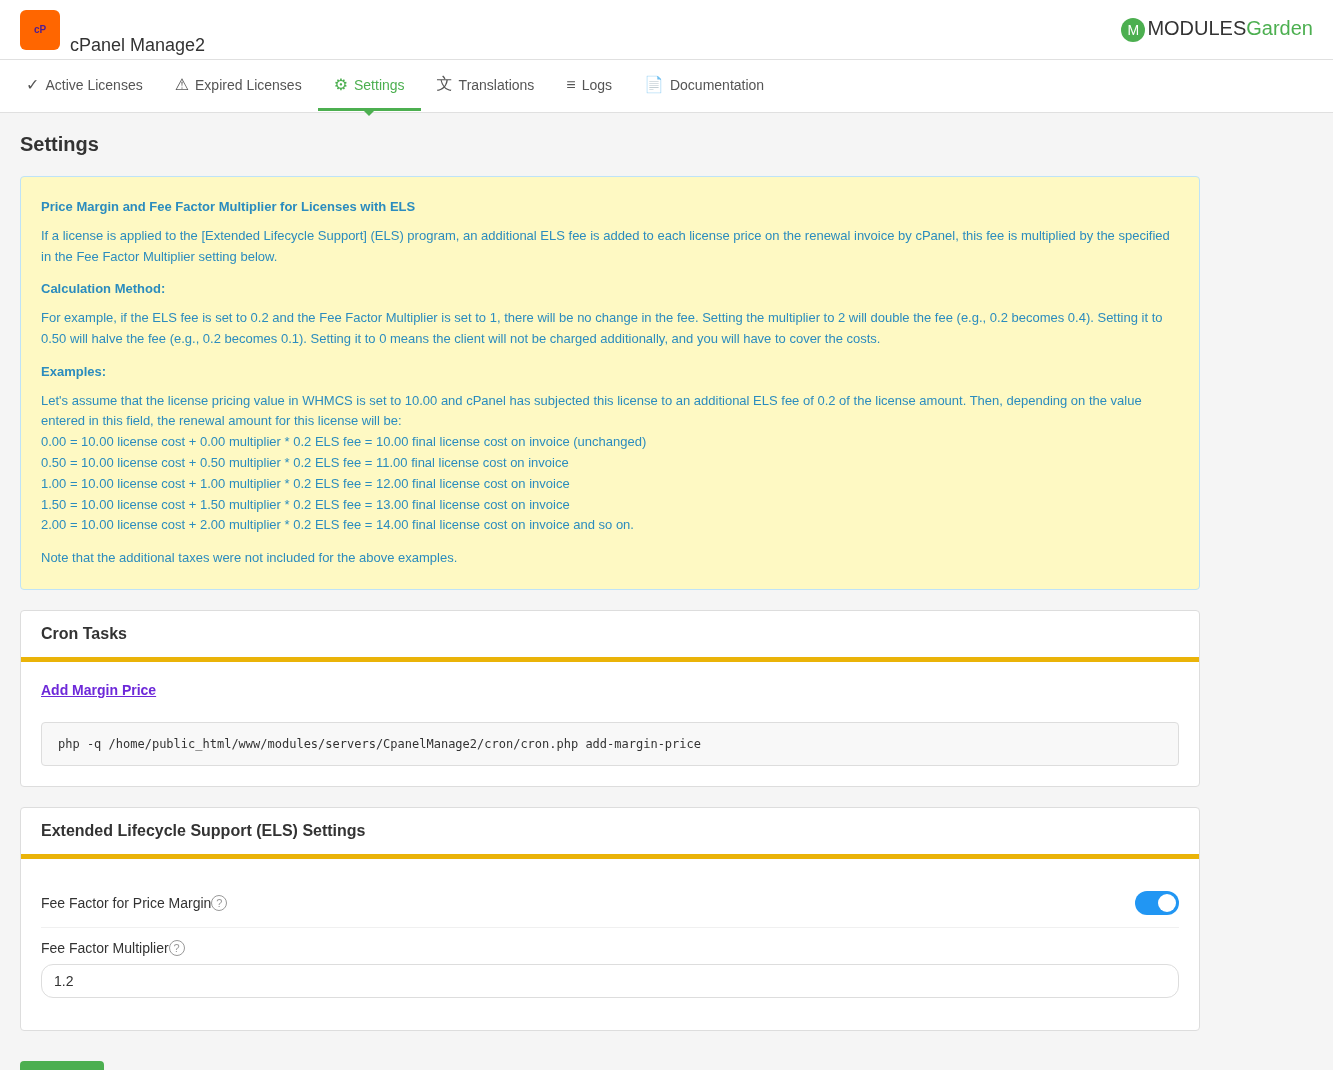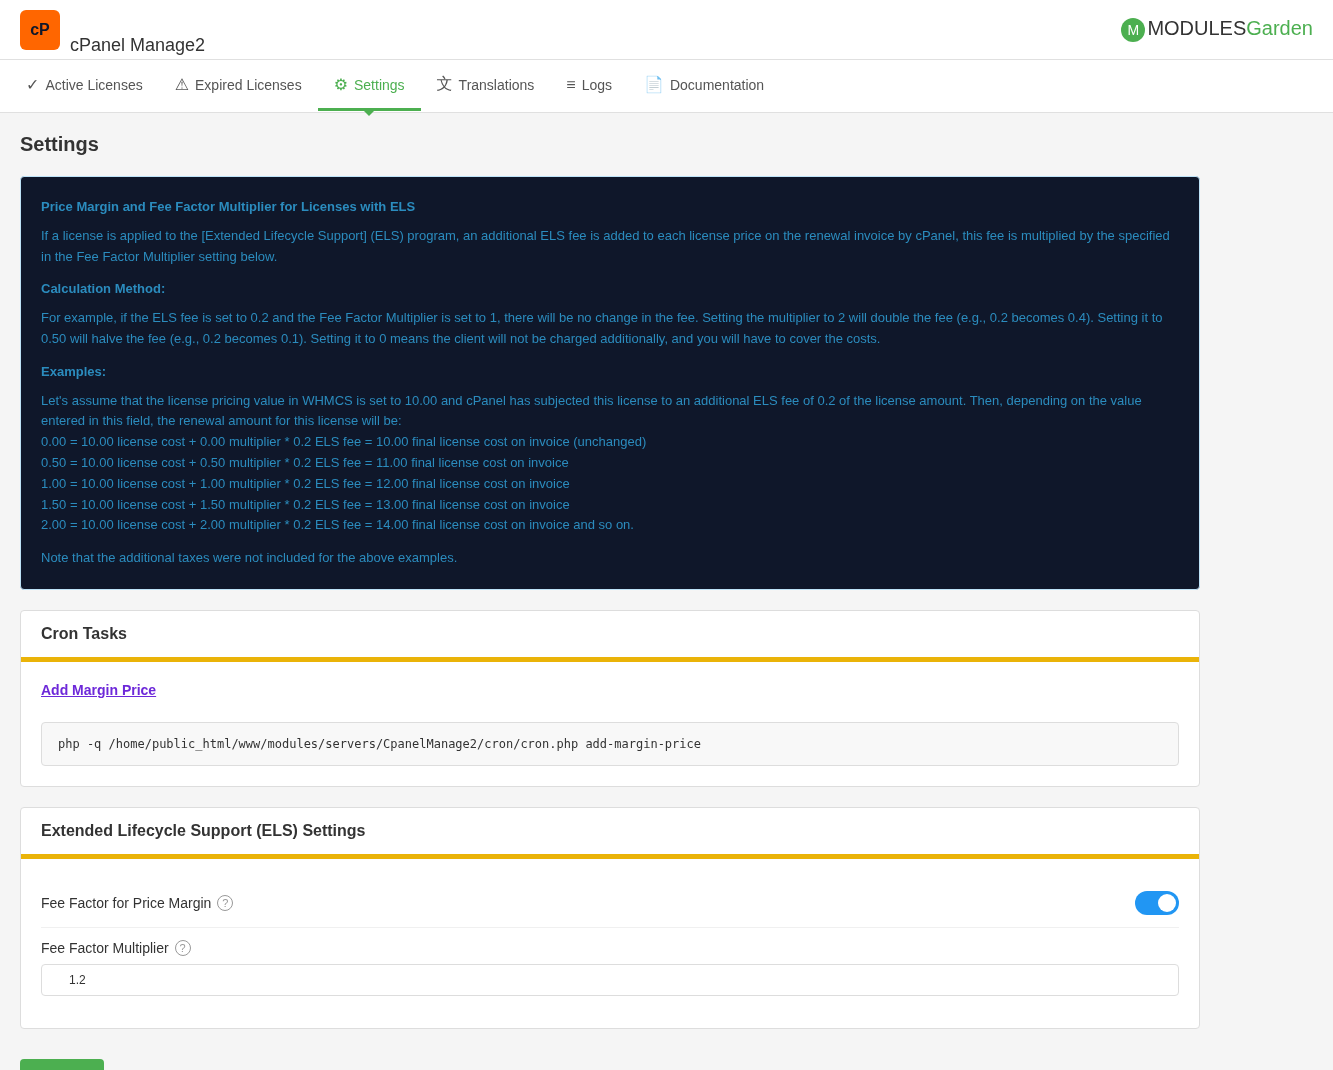--- a/index.html
+++ b/index.html
@@ -20,23 +20,23 @@
       gap: 10px;
     }
     .cpanel-icon {
       width: 40px;
       height: 40px;
       background: #f60;
       border-radius: 6px;
       display: flex;
       align-items: center;
       justify-content: center;
-      color: #0f172a;
-      font-weight: bold;
-      font-size: 16px;
+      color: #4c1d95;
+      font-weight: bold;
+      font-size: 10px;
     }
     .header-title {
       font-size: 18px;
       color: #333;
       font-weight: normal;
       margin-top: 32px;
     }
     .header-right {
       margin-left: auto;
     }
@@ -96,21 +96,21 @@
     }
     .page-title {
       font-size: 20px;
       font-weight: bold;
       color: #333;
       margin-bottom: 20px;
     }
 
     
     .info-box {
-      background: #0f172a;
+      background: #fef9c3;
       border: 1px solid #bee3f8;
       border-radius: 4px;
       padding: 20px;
       margin-bottom: 20px;
       color: #2b8cbe;
       font-size: 13px;
       line-height: 1.6;
     }
     .info-box .info-heading {
       font-weight: bold;
@@ -165,21 +165,20 @@
       justify-content: space-between;
       padding: 12px 0;
       border-bottom: 1px solid #f0f0f0;
     }
     .setting-row:last-child {
       border-bottom: none;
     }
     .setting-label {
       display: flex;
       align-items: center;
-      gap: 6px;
       color: #333;
       font-size: 14px;
     }
     .help-icon {
       width: 16px;
       height: 16px;
       border-radius: 50%;
       border: 1px solid #999;
       display: inline-flex;
       align-items: center;
@@ -218,23 +217,23 @@
       background: white;
       border-radius: 50%;
       transition: 0.3s;
       transform: translateX(20px);
     }
 
     
     .form-input {
       width: 100%;
       border: 1px solid #ddd;
-      border-radius: 4px;
-      padding: 8px 27px;
-      font-size: 12px;
+      border-radius: 12px;
+      padding: 8px 12px;
+      font-size: 14px;
       color: #333;
       margin-top: 8px;
     }
 
     .setting-col {
       padding: 12px 0;
     }
 
     
     .submit-btn {

